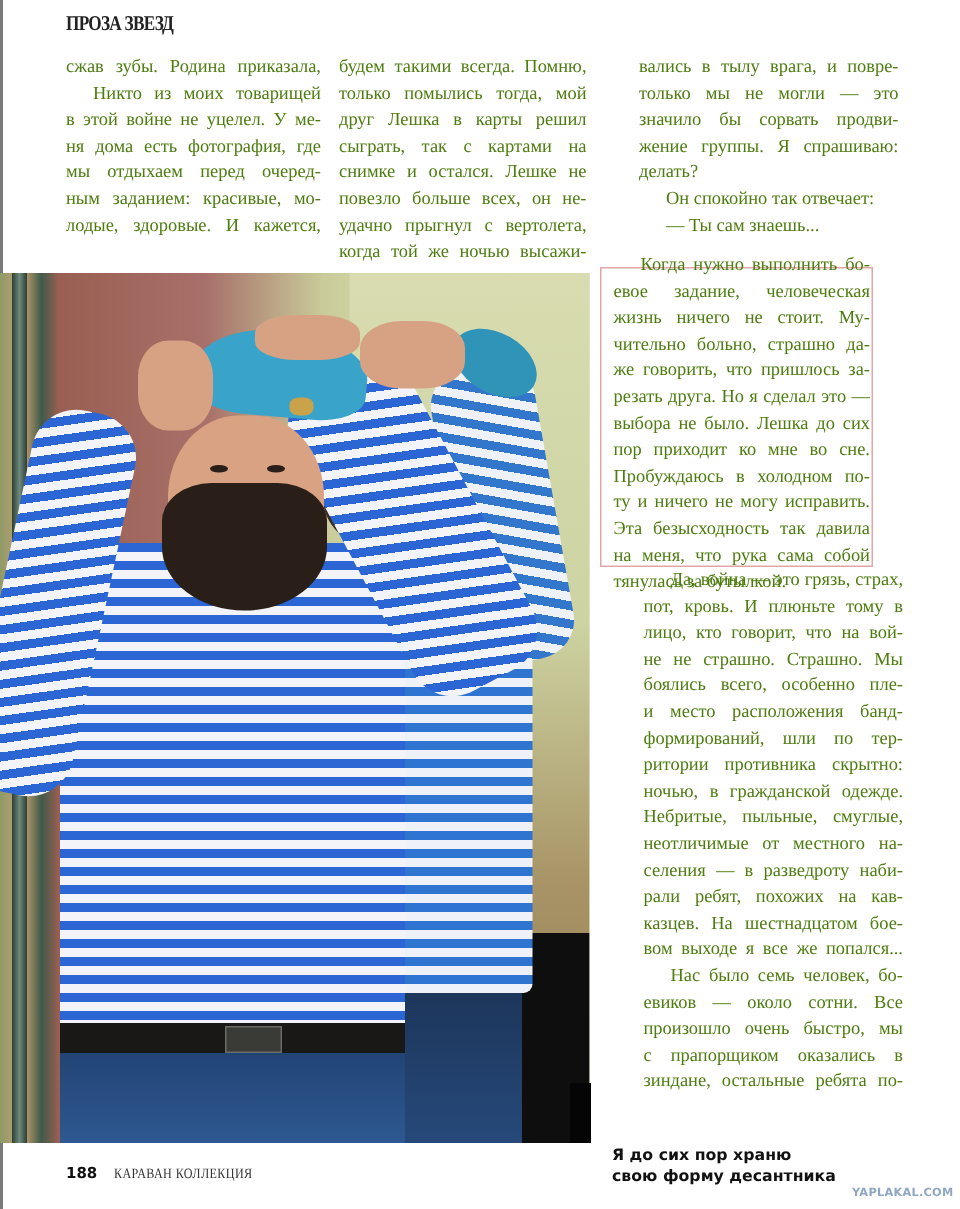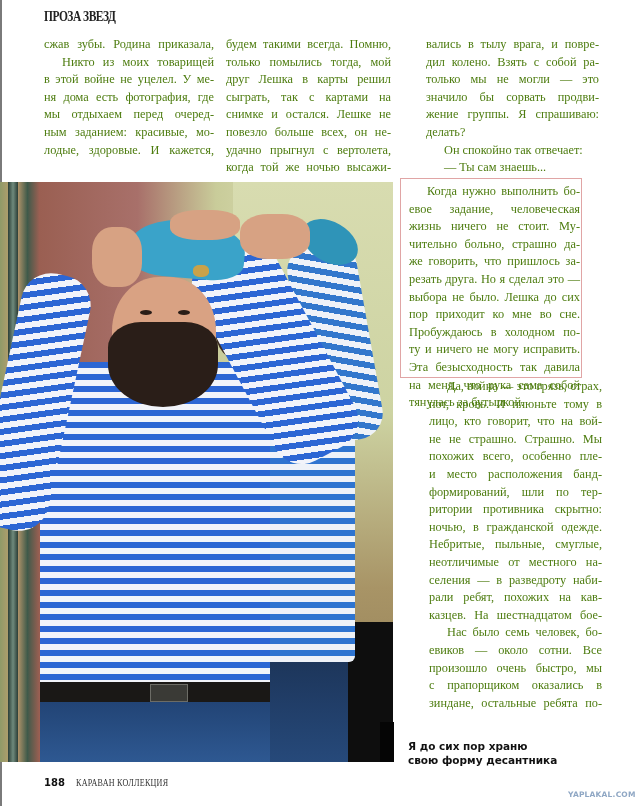--- a/index.html
+++ b/index.html
@@ -25,21 +25,21 @@
   .col .l.last { text-align-last: left; }
   .col .l.ind { padding-left: 18px; text-indent: 0; }
   #col1 { left: 44px; top: 36px; width: 170px; }
   #col2 { left: 226px; top: 36px; width: 165px; }
   #col3 { left: 409px; top: 36px; width: 173px; margin-left: 17px; }
   #col3b { left: 400px; top: 378px; width: 173px; margin-left: 29px; }
   .quote-box {
     position: absolute; left: 400px; top: 178px; width: 182px; height: 200px;
     border: 1px solid #e0a5a5; box-sizing: border-box;
   }
-  #quote { left: 409px; top: 183px; width: 171px; }
+  #quote { left: 409px; top: 168px; width: 171px; }
 
   
   .photo {
     position: absolute; left: 0; top: 182px; width: 393px; height: 580px; overflow: hidden;
     background: linear-gradient(90deg, #8f9a68 0%, #c9a070 4%, #3f5a4a 7%, #9a5f52 10%, #a8706a 35%, #c9cc9a 55%, #d9dcb0 75%, #c7cb96 100%);
   }
   .photo .bg-right { position:absolute; right:0; top:0; width:160px; height:580px;
     background: linear-gradient(180deg,#d8dcb0 0%, #cdd3a2 40%, #a89466 70%, #8e7a52 100%); }
   .photo .dark-right { position:absolute; right:0; top:440px; width:45px; height:140px; background:#0e0e0e; }
   .photo .mirror-frame { position:absolute; left:8px; top:0; width:10px; height:580px; background: linear-gradient(90deg,#2c3e36,#6f8a7c,#2c3e36); }
@@ -75,21 +75,21 @@
   .beret-refl { position:absolute; left:300px; top:40px; width:60px; height:40px; background:#2f94b8; border-radius: 50%; transform: rotate(30deg); }
   .badge { position:absolute; left:193px; top:83px; width:16px; height:12px; background:#c9a24a; border-radius: 40%; }
   .hand { position:absolute; background:#d7a283; border-radius: 40%; }
   .jeans { position:absolute; left:40px; top:505px; width:230px; height:80px; background: linear-gradient(180deg,#1f3f6e,#2f5a94); }
   .jeans-refl { position:absolute; left:248px; top:470px; width:100px; height:110px; background: linear-gradient(180deg,#1c3458,#26497a); }
   .belt { position:absolute; left:40px; top:500px; width:230px; height:20px; background:#1a1816; }
   .buckle { position:absolute; left:150px; top:502px; width:36px; height:16px; background:#3a3a36; border:1px solid #6c6c66; }
 
   .caption-bar { position:absolute; left: 380px; top: 722px; width: 14px; height: 40px; background:#050505; }
   .caption {
-    position:absolute; left: 408px; top: 740px; font-family: "DejaVu Sans", sans-serif; font-weight: bold;
+    position:absolute; left: 408px; top: 764px; font-family: "DejaVu Sans", sans-serif; font-weight: bold;
     font-size: 10.5px; line-height: 13.5px; color:#111;
   }
   .folio { position:absolute; left: 44px; top: 777px; font-family:"DejaVu Sans", sans-serif; font-weight:bold; font-size:10px; color:#111; }
   .journal { position:absolute; left: 76px; top: 778px; font-family:"Liberation Serif", serif; font-size: 9.5px; letter-spacing: 0.3px; color:#333; transform: scaleX(0.85); transform-origin:left top; }
   .watermark { position:absolute; left: 568px; top: 790px; font-family:"DejaVu Sans", sans-serif; font-weight:bold; font-size:7.5px; color:#8fa7c4; letter-spacing: 0.2px; }
 </style>
 </head>
 <body>
 
 <div class="page-edge"></div>
@@ -110,21 +110,20 @@
     <span class="l ">только помылись тогда, мой</span>
     <span class="l ">друг Лешка в карты решил</span>
     <span class="l ">сыграть, так с картами на</span>
     <span class="l ">снимке и остался. Лешке не</span>
     <span class="l ">повезло больше всех, он не-</span>
     <span class="l ">удачно прыгнул с вертолета,</span>
     <span class="l ">когда той же ночью высажи-</span>
   </div>
 <div class="col" id="col3">
     <span class="l ">вались в тылу врага, и повре-</span>
-    <span class="l ">дил колено. Взять с собой ра-</span>
     <span class="l ">только мы не могли — это</span>
     <span class="l ">значило бы сорвать продви-</span>
     <span class="l ">жение группы. Я спрашиваю:</span>
     <span class="l last">делать?</span>
     <span class="l ind last">Он спокойно так отвечает:</span>
     <span class="l ind last">— Ты сам знаешь...</span>
   </div>
 
 <div class="quote-box"></div>
 <div class="col" id="quote">
@@ -141,30 +140,31 @@
     <span class="l ">Эта безысходность так давила</span>
     <span class="l ">на меня, что рука сама собой</span>
     <span class="l last">тянулась за бутылкой.</span>
   </div>
 
 <div class="col" id="col3b">
     <span class="l ind">Да, война — это грязь, страх,</span>
     <span class="l ">пот, кровь. И плюньте тому в</span>
     <span class="l ">лицо, кто говорит, что на вой-</span>
     <span class="l ">не не страшно. Страшно. Мы</span>
-    <span class="l ">похожих всего, особенно пле-</span>
+    <span class="l ">боялись всего, особенно пле-</span>
     <span class="l ">и место расположения банд-</span>
     <span class="l ">формирований, шли по тер-</span>
     <span class="l ">ритории противника скрытно:</span>
     <span class="l ">ночью, в гражданской одежде.</span>
     <span class="l ">Небритые, пыльные, смуглые,</span>
     <span class="l ">неотличимые от местного на-</span>
     <span class="l ">селения — в разведроту наби-</span>
     <span class="l ">рали ребят, похожих на кав-</span>
     <span class="l ">казцев. На шестнадцатом бое-</span>
+    <span class="l ">вом выходе я все же попался...</span>
     <span class="l ind">Нас было семь человек, бо-</span>
     <span class="l ">евиков — около сотни. Все</span>
     <span class="l ">произошло очень быстро, мы</span>
     <span class="l ">с прапорщиком оказались в</span>
     <span class="l ">зиндане, остальные ребята по-</span>
   </div>
 
 <div class="photo">
   <div class="bg-right"></div>
   <div class="mirror-frame"></div>

